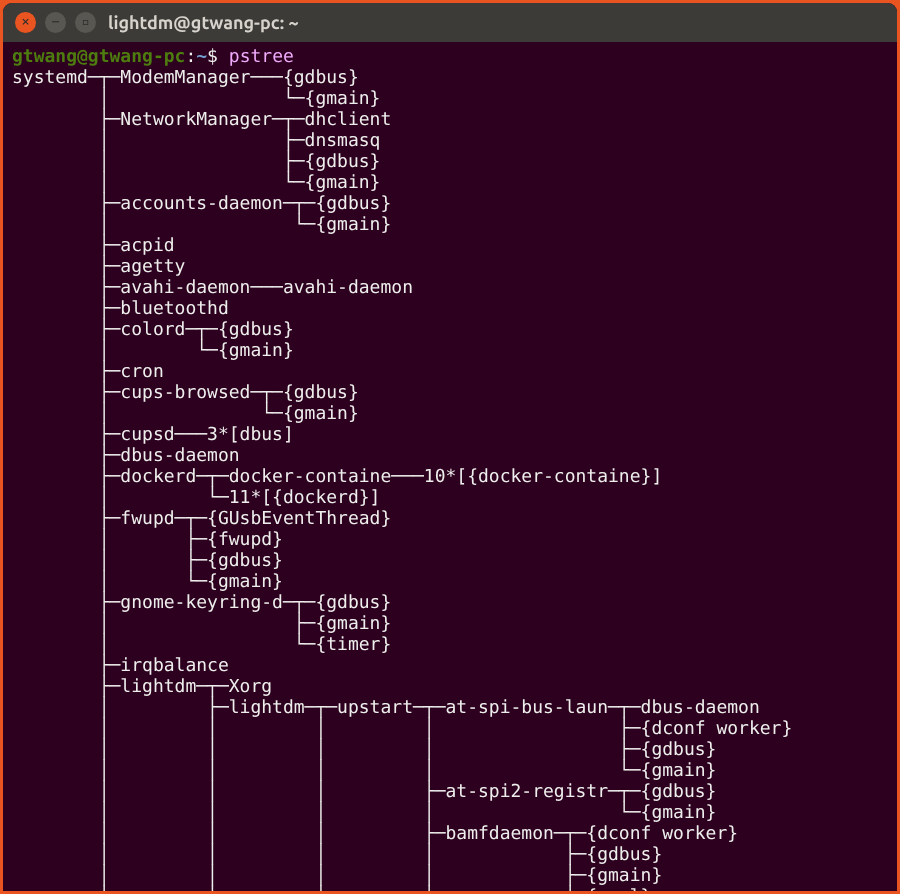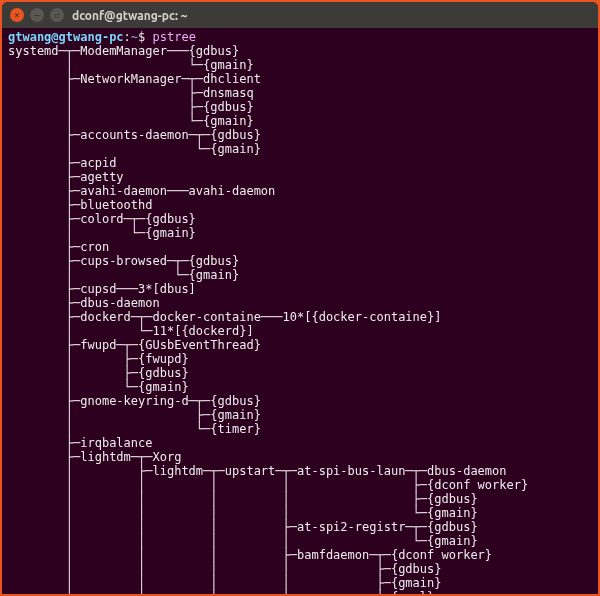--- a/index.html
+++ b/index.html
@@ -54,42 +54,42 @@
 }
 .terminal {
   flex: 1;
   padding: 2px 6px;
   color: #eeeeec;
   font-size: 12px;
   line-height: 14px;
   white-space: pre;
   overflow: hidden;
 }
-.prompt-user { color: #7dd3fc; font-weight: bold; }
+.prompt-user { color: #4d7c0f; font-weight: bold; }
 .prompt-path { color: #729fcf; font-weight: bold; }
 .prompt-dollar { color: #eeeeec; }
 .cmd { color: #f0abfc; }
 </style>
 </head>
 <body>
 
 <div class="window">
   <div class="titlebar">
     <div class="buttons">
       <div class="btn close">
           <span>×</span>
         </div>
       <div class="btn">
           <span>−</span>
         </div>
       <div class="btn">
           <span>▫</span>
         </div>
     </div>
-    <div class="title">dconf@gtwang-pc: ~</div>
+    <div class="title">lightdm@gtwang-pc: ~</div>
   </div>
   <div class="terminal"><span class="prompt-user">gtwang@gtwang-pc</span><span class="prompt-dollar">:</span><span class="prompt-path">~</span><span class="prompt-dollar">$</span> <span class="cmd">pstree</span>
 <span>systemd─┬─ModemManager───{gdbus}
         │                └─{gmain}
         ├─NetworkManager─┬─dhclient
         │                ├─dnsmasq
         │                ├─{gdbus}
         │                └─{gmain}
         ├─accounts-daemon─┬─{gdbus}
         │                 └─{gmain}

